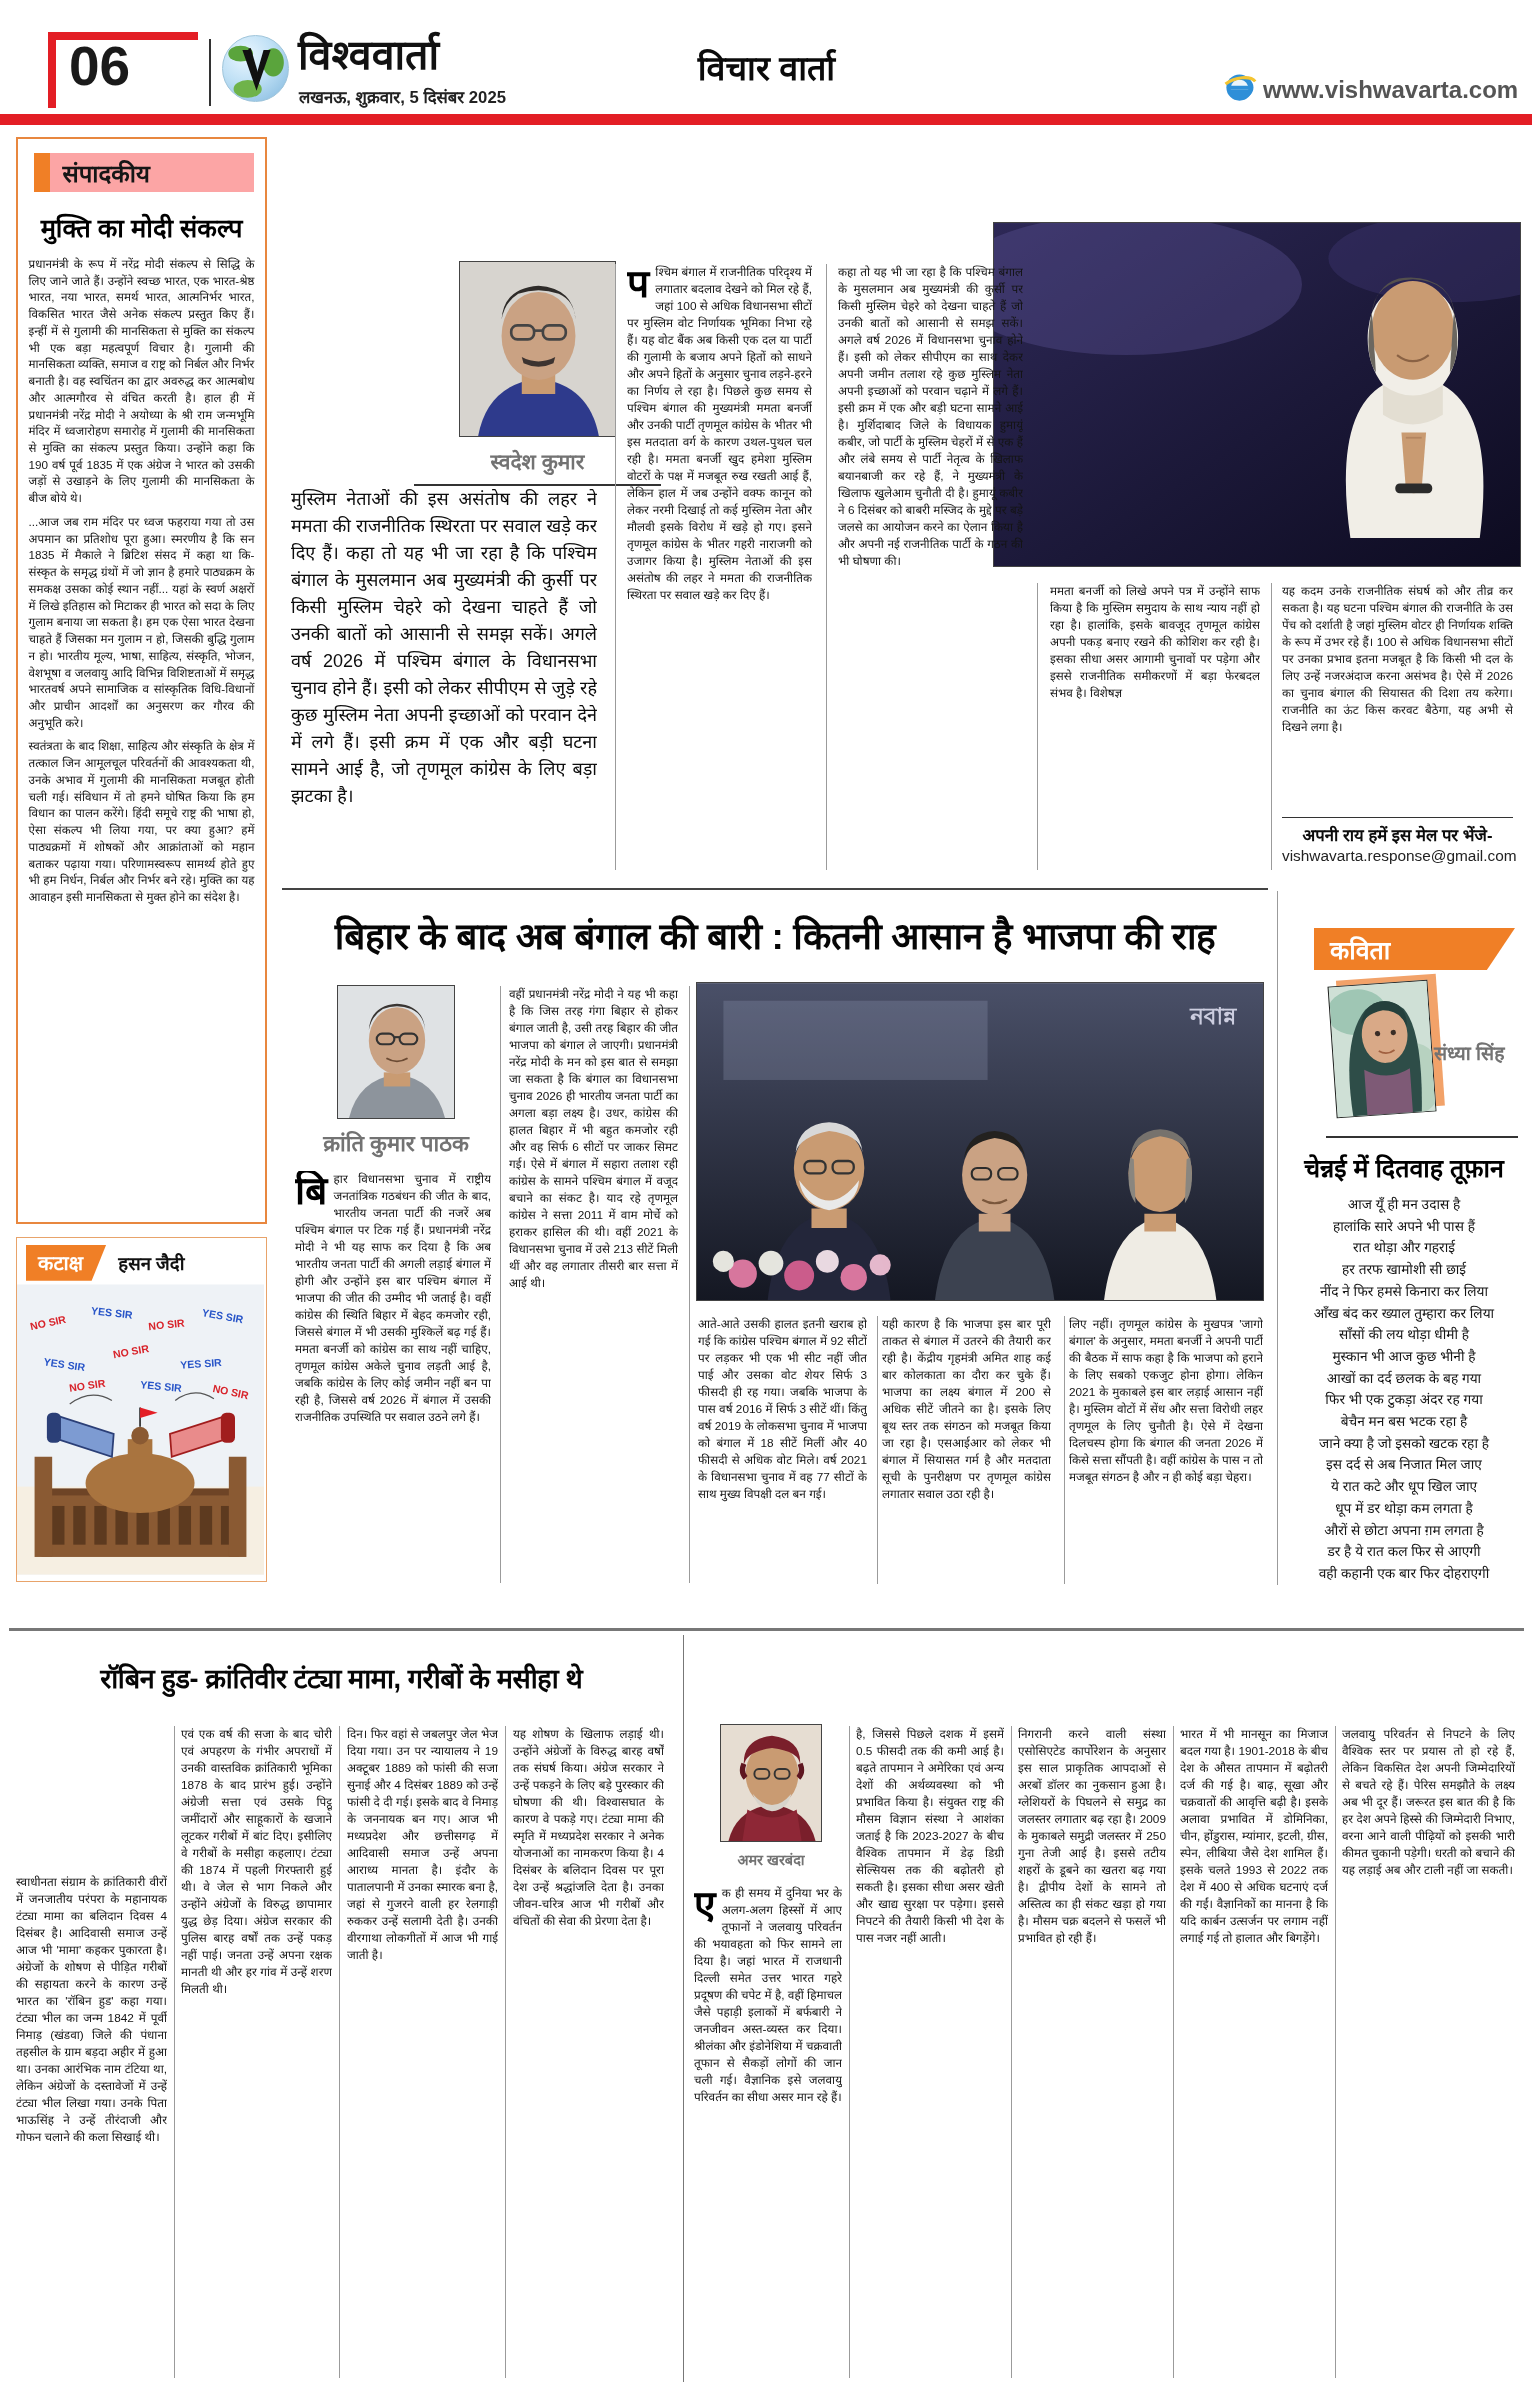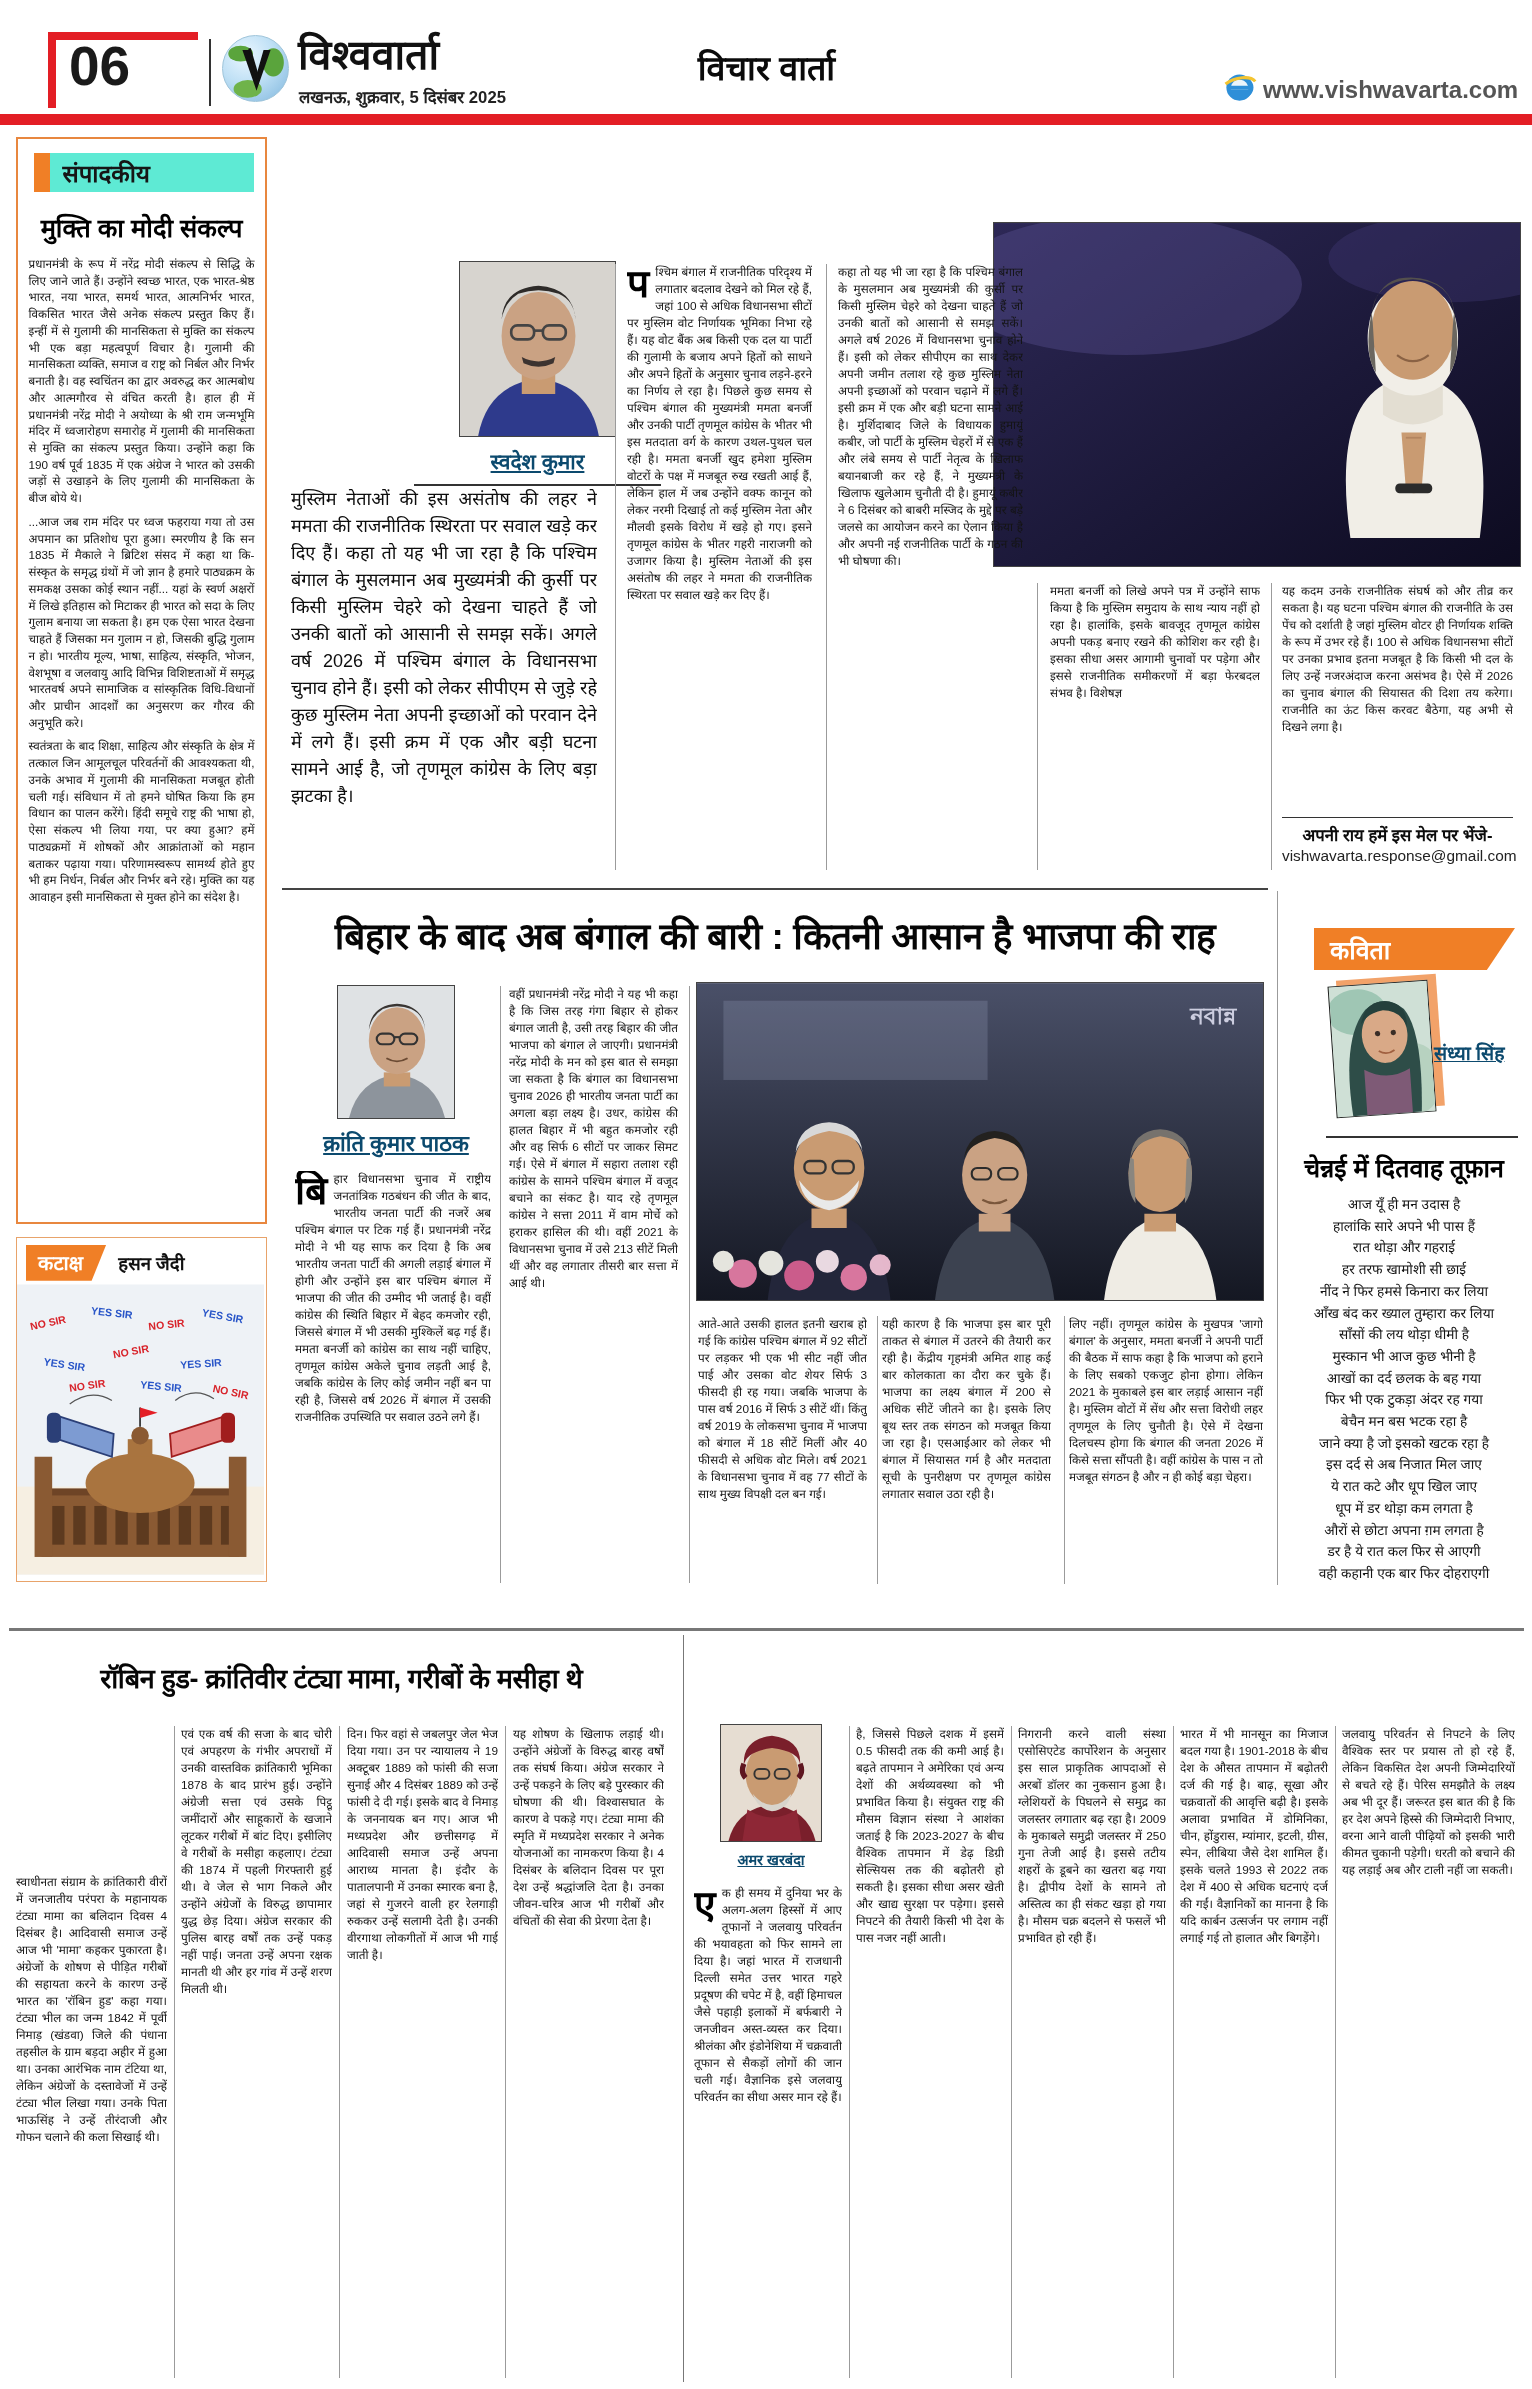--- a/index.html
+++ b/index.html
@@ -6,21 +6,21 @@
   *{box-sizing:border-box;}
   #paper{position:relative;width:1532px;height:2389px;background:#ffffff;
     font-family:"Liberation Sans","DejaVu Sans",sans-serif;color:#111;overflow:hidden;}
   .abs{position:absolute;}
   .col{position:absolute;font-size:11.8px;line-height:1.44;text-align:justify;
     overflow:hidden;color:#141414;word-break:break-word;}
   .vline{position:absolute;width:0.9px;background:#9b9b9b;}
   .hline{position:absolute;height:1.8px;background:#555;}
   .dc::first-letter{font-size:39px;line-height:.85;float:left;padding:2.6px 6.2px 0 0;font-weight:bold;color:#000;}
   .headline{position:absolute;text-align:center;font-weight:bold;color:#060606;letter-spacing:-0.4px;}
-  .aname{font-weight:bold;text-align:center;color:#0c4a6e;text-decoration:underline;}
+  .aname{font-weight:bold;text-align:center;color:#737373;}
   .photoframe{border:0.9px solid #444;}
   p{margin:0 0 7px 0;}
 </style>
 </head>
 <body>
 
 <div id="paper">
 
   <div class="abs" style="left:48px;top:32px;width:150px;height:76px;border-top:8px solid #e31e25;border-left:8px solid #e31e25;"></div>
   <div class="abs" style="left:69px;top:39px;font-size:55px;font-weight:bold;color:#1a1a1a;line-height:1;">06</div>
@@ -48,21 +48,21 @@
       <path d="M10 20 a10 10 0 1 1 20 2 l-20 0 z" fill="#fff" opacity="0.9"></path>
       <path d="M9 20 h22 M20 9 a14 11 0 0 1 0 22" stroke="#2e8fd8" stroke-width="4" fill="none"></path>
       <path d="M4 16 a22 12 -18 0 1 34 -3" stroke="#f4c430" stroke-width="3.5" fill="none"></path>
     </svg>
   </div>
   <div class="abs" style="left:1263px;top:76px;font-size:24px;font-weight:bold;color:#555;">www.vishwavarta.com</div>
 
   <div class="abs" style="left:0;top:114px;width:1532px;height:11.4px;background:#e31e25;"></div>
 
   <div class="abs" style="left:16px;top:137px;width:251px;height:1087px;border:2.6px solid #e8873f;background:#fff;overflow:hidden;">
-    <div style="margin:14px 0 0 25px;width:211px;height:39px;background:#5eead4;display:flex;align-items:center;">
+    <div style="margin:14px 0 0 25px;width:211px;height:39px;background:#fca5a5;display:flex;align-items:center;">
       <div style="width:16px;height:39px;background:#f07f26;margin-left:-8.8px;"></div>
       <div style="font-size:24px;font-weight:bold;color:#161616;padding-left:12.3px;">संपादकीय</div>
     </div>
     <div style="text-align:center;font-size:25.5px;font-weight:bold;margin:17.6px 5.3px 8.8px 5.3px;color:#000;">मुक्ति का मोदी संकल्प</div>
     <div style="padding:3.5px 10.6px;font-size:11.7px;line-height:1.43;text-align:justify;color:#151515;height:925px;overflow:hidden;">
       <p>प्रधानमंत्री के रूप में नरेंद्र मोदी संकल्प से सिद्धि के लिए जाने जाते हैं। उन्होंने स्वच्छ भारत, एक भारत-श्रेष्ठ भारत, नया भारत, समर्थ भारत, आत्मनिर्भर भारत, विकसित भारत जैसे अनेक संकल्प प्रस्तुत किए हैं। इन्हीं में से गुलामी की मानसिकता से मुक्ति का संकल्प भी एक बड़ा महत्वपूर्ण विचार है। गुलामी की मानसिकता व्यक्ति, समाज व राष्ट्र को निर्बल और निर्भर बनाती है। वह स्वचिंतन का द्वार अवरुद्ध कर आत्मबोध और आत्मगौरव से वंचित करती है। हाल ही में प्रधानमंत्री नरेंद्र मोदी ने अयोध्या के श्री राम जन्मभूमि मंदिर में ध्वजारोहण समारोह में गुलामी की मानसिकता से मुक्ति का संकल्प प्रस्तुत किया। उन्होंने कहा कि 190 वर्ष पूर्व 1835 में एक अंग्रेज ने भारत को उसकी जड़ों से उखाड़ने के लिए गुलामी की मानसिकता के बीज बोये थे।</p>
       <p>...आज जब राम मंदिर पर ध्वज फहराया गया तो उस अपमान का प्रतिशोध पूरा हुआ। स्मरणीय है कि सन 1835 में मैकाले ने ब्रिटिश संसद में कहा था कि- संस्कृत के समृद्ध ग्रंथों में जो ज्ञान है हमारे पाठ्यक्रम के समकक्ष उसका कोई स्थान नहीं... यहां के स्वर्ण अक्षरों में लिखे इतिहास को मिटाकर ही भारत को सदा के लिए गुलाम बनाया जा सकता है। हम एक ऐसा भारत देखना चाहते हैं जिसका मन गुलाम न हो, जिसकी बुद्धि गुलाम न हो। भारतीय मूल्य, भाषा, साहित्य, संस्कृति, भोजन, वेशभूषा व जलवायु आदि विभिन्न विशिष्टताओं में समृद्ध भारतवर्ष अपने सामाजिक व सांस्कृतिक विधि-विधानों और प्राचीन आदर्शों का अनुसरण कर गौरव की अनुभूति करे।</p>
       <p>स्वतंत्रता के बाद शिक्षा, साहित्य और संस्कृति के क्षेत्र में तत्काल जिन आमूलचूल परिवर्तनों की आवश्यकता थी, उनके अभाव में गुलामी की मानसिकता मजबूत होती चली गई। संविधान में तो हमने घोषित किया कि हम विधान का पालन करेंगे। हिंदी समूचे राष्ट्र की भाषा हो, ऐसा संकल्प भी लिया गया, पर क्या हुआ? हमें पाठ्यक्रमों में शोषकों और आक्रांताओं को महान बताकर पढ़ाया गया। परिणामस्वरूप सामर्थ्य होते हुए भी हम निर्धन, निर्बल और निर्भर बने रहे। मुक्ति का यह आवाहन इसी मानसिकता से मुक्त होने का संदेश है।</p>
     </div>
   </div>

